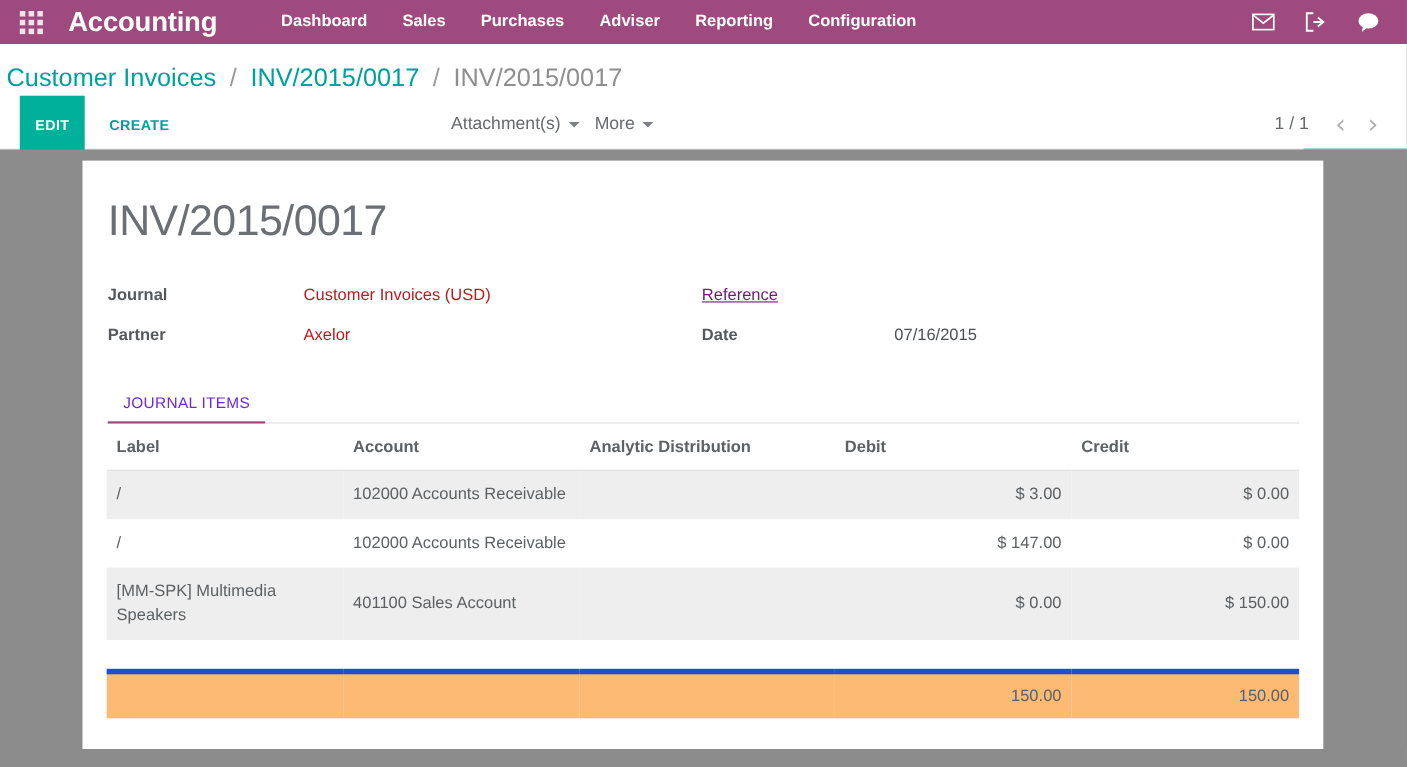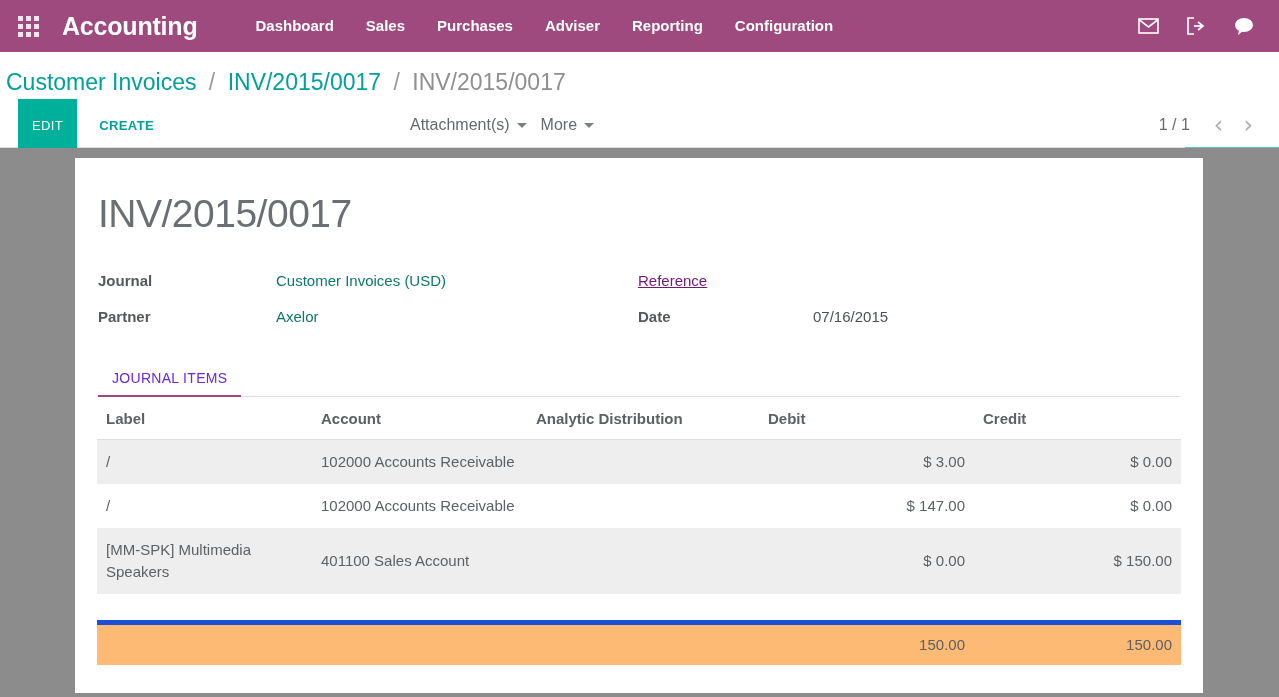--- a/index.html
+++ b/index.html
@@ -8,21 +8,21 @@
     width: 1279px;
     height: 697px;
     overflow: hidden;
     background: #8c8c8c;
     font-family: "Liberation Sans", sans-serif;
     -webkit-font-smoothing: antialiased;
   }
 
   
   .navbar {
-    height: 52px;
+    height: 40px;
     background: #9e4a7e;
     display: flex;
     align-items: center;
     padding: 0 18px 0 0;
     position: relative;
   }
   .apps-toggle {
     width: 56px;
     height: 56px;
     display: flex;
@@ -99,21 +99,21 @@
     display: flex;
     align-items: center;
     padding: 0 18px;
     position: relative;
     height: 42px;
   }
   .btn-edit {
     background: #00b09b;
     color: #ffffff;
     font-size: 13px;
-    font-weight: normal;
+    font-weight: bold;
     letter-spacing: 0.4px;
     padding: 19px 14px;
     border: none;
     cursor: pointer;
     line-height: 15px;
   }
   .btn-create {
     background: transparent;
     color: #00a09d;
     font-size: 13px;
@@ -202,21 +202,21 @@
   .form-grid {
     display: grid;
     grid-template-columns: 178px 362px 175px auto;
     row-gap: 14px;
     margin-bottom: 34px;
     padding-left: 1px;
   }
   .f-label { font-size: 15px; color: #56595c; font-weight: bold; line-height: 22px; }
   .f-label.muted { color: #701a75; font-weight: normal; text-decoration: underline; }
   .f-value { font-size: 15px; color: #4d5154; line-height: 22px; }
-  .f-value.link { color: #0f766e; cursor: pointer; }
+  .f-value.link { color: #b91c1c; cursor: pointer; }
 
   
   .notebook-tabs {
     border-bottom: 1px solid #dededE;
     padding-left: 1px;
     display: flex;
   }
   .tab {
     font-size: 14px;
     color: #6d28d9;

